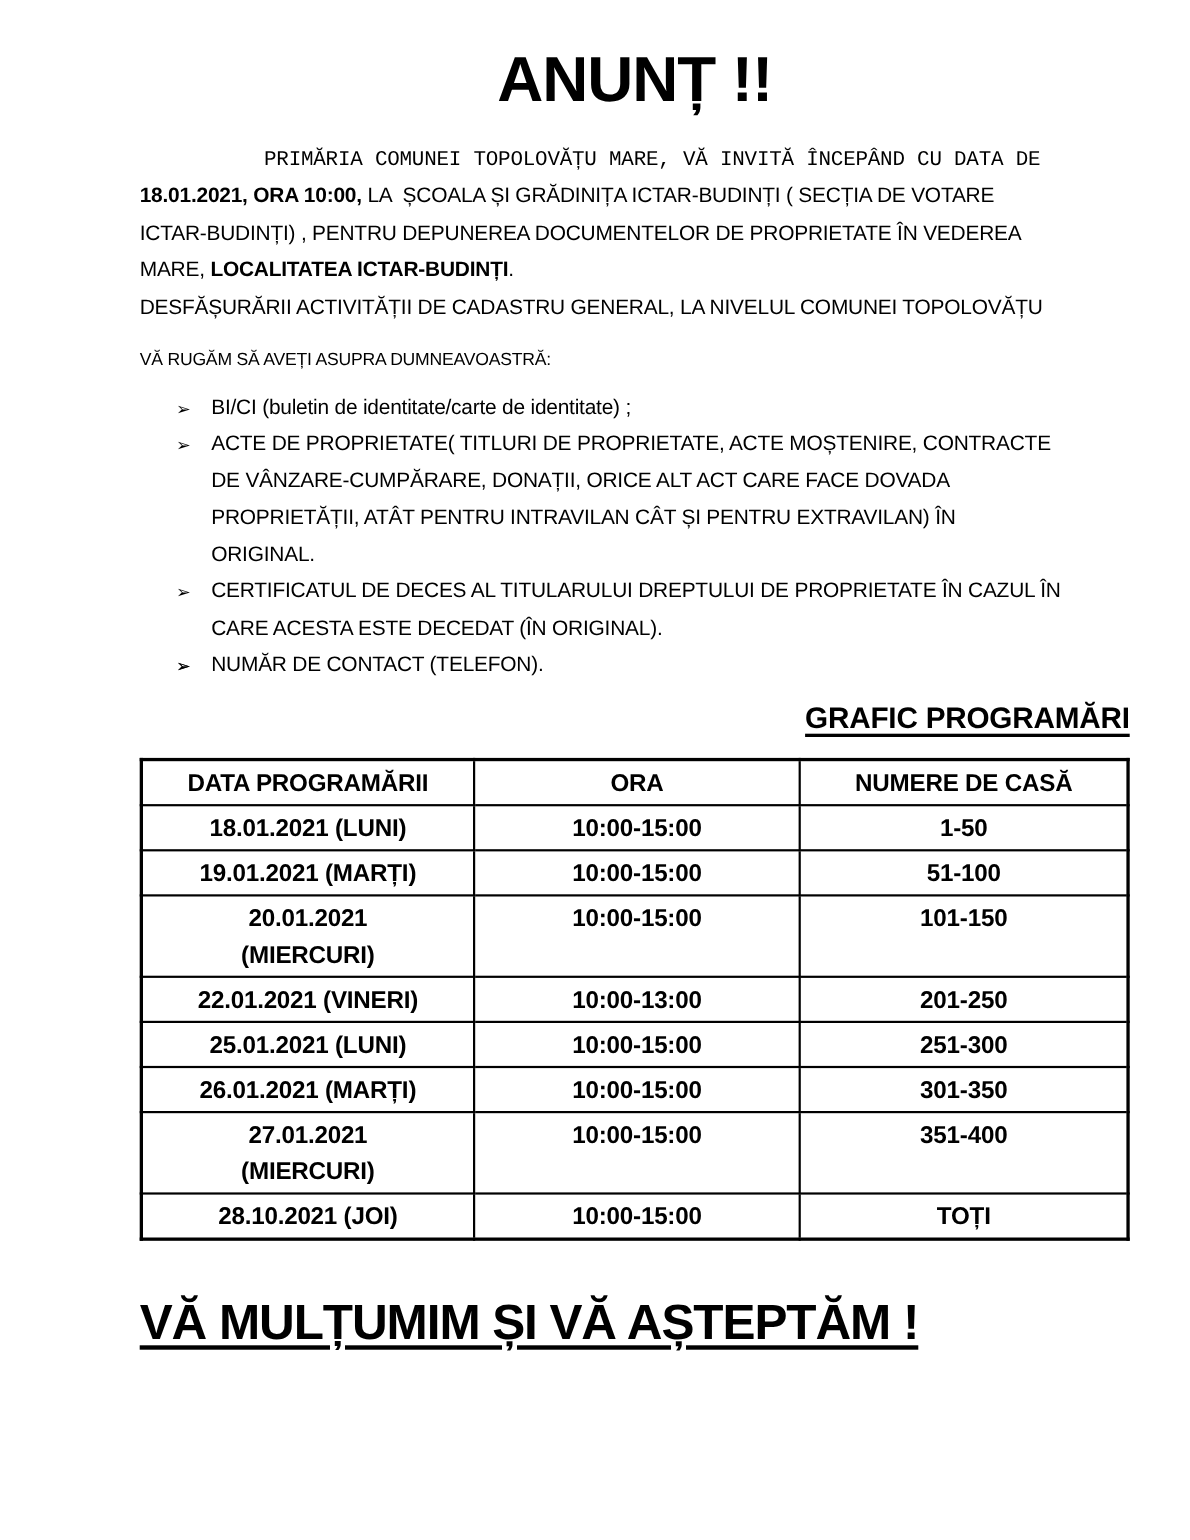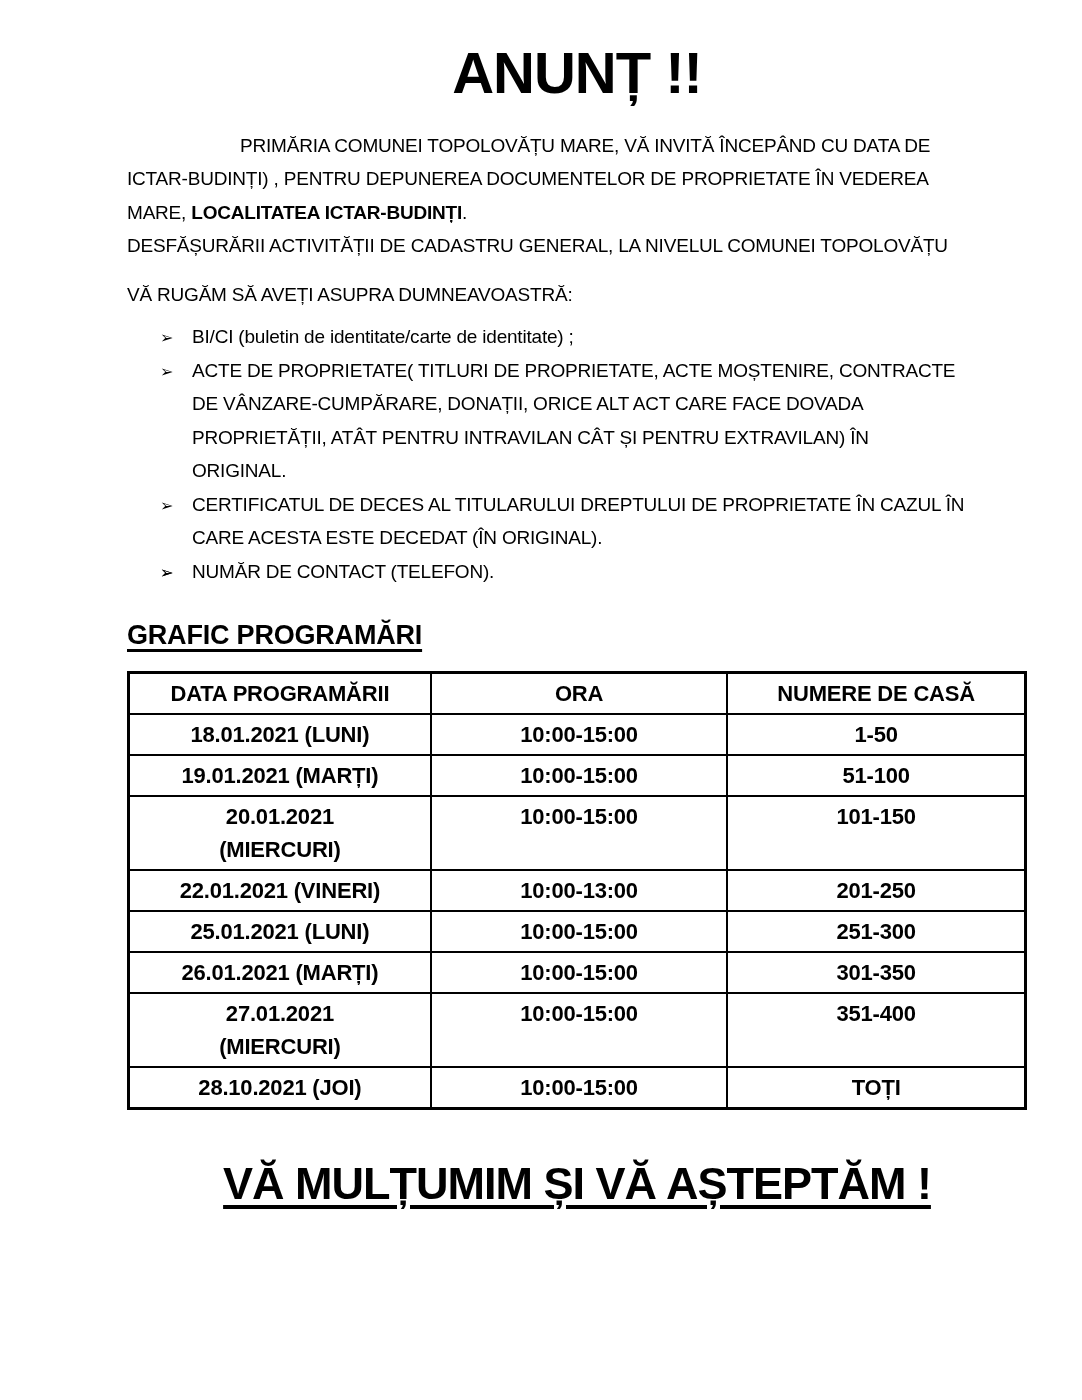--- a/index.html
+++ b/index.html
@@ -16,70 +16,71 @@
   }
   .doc-title {
     font-size: 58px; font-weight: bold; text-align: center;
     margin: 0 0 22px 0; line-height: 1.15; letter-spacing: -1px;
   }
   .intro { margin: 0; }
   .line {
     display: block; white-space: pre;
     font-size: 19px; line-height: 33.5px; letter-spacing: -0.2px;
   }
-  .line.indent { padding-left: 113px; }
+  .line.indent { padding-left: 113px; font-family: Liberation Mono, monospace; }
   .b { font-weight: bold; }
   .request-heading {
-    font-size: 19px; line-height: 33.5px; letter-spacing: -0.2px;
+    font-size: 16px; line-height: 33.5px; letter-spacing: -0.2px;
     margin-top: 15px; white-space: pre;
   }
   ul.bullets { list-style: none; margin: 9px 0 0 0; padding: 0; }
   li.bullet {
     position: relative; padding-left: 65px;
     font-size: 19px; line-height: 33.5px; letter-spacing: -0.2px;
   }
   li.bullet .marker {
     position: absolute; left: 33px; top: 1px;
     font-size: 16px; font-family: "DejaVu Sans", sans-serif;
   }
   .bullet-text { white-space: pre; }
-  .schedule-title-wrap { text-align: left; margin-top: 32px; }
+  .schedule-title-wrap { text-align: right; margin-top: 16px; }
   .schedule-title {
     display: inline-block; font-size: 27px; font-weight: bold;
     text-decoration: underline; text-decoration-thickness: 3px;
     text-underline-offset: 5px; letter-spacing: -0.2px;
   }
   table.schedule {
     border-collapse: collapse; width: 900px; margin-top: 20px;
     border: 3px solid #000;
   }
   table.schedule th, table.schedule td {
     border: 2px solid #000; text-align: center; vertical-align: top;
     font-size: 22px; font-weight: bold; line-height: 33px;
     padding: 3px 6px; white-space: pre; letter-spacing: -0.2px;
   }
   .col-date { width: 303px; }
   .col-time { width: 298px; }
   .col-houses { width: 299px; }
-  .closing-wrap { text-align: center; margin-top: 48px; }
+  .closing-wrap { text-align: left; margin-top: 48px; }
   .closing {
     display: inline-block; font-size: 45px; font-weight: bold;
     text-decoration: underline; text-decoration-thickness: 4px;
     text-underline-offset: 6px; letter-spacing: -1px; line-height: 1.15;
   }
 </style>
 </head>
 <body>
 
 <div class="page">
 
   <h1 class="doc-title">ANUNȚ !!</h1>
 
   <div class="intro">
     <span class="line indent">PRIMĂRIA COMUNEI TOPOLOVĂȚU MARE, VĂ INVITĂ ÎNCEPÂND CU DATA DE</span>
+    <span class="line"><span class="b">18.01.2021, ORA 10:00,</span><span> LA  ȘCOALA ȘI GRĂDINIȚA ICTAR-BUDINȚI ( SECȚIA DE VOTARE</span></span>
     <span class="line">ICTAR-BUDINȚI) , PENTRU DEPUNEREA DOCUMENTELOR DE PROPRIETATE ÎN VEDEREA</span>
     <span class="line"><span>MARE, </span><span class="b">LOCALITATEA ICTAR-BUDINȚI</span><span>.</span></span>
     <span class="line">DESFĂȘURĂRII ACTIVITĂȚII DE CADASTRU GENERAL, LA NIVELUL COMUNEI TOPOLOVĂȚU</span>
   </div>
 
   <div class="request-heading">VĂ RUGĂM SĂ AVEȚI ASUPRA DUMNEAVOASTRĂ:</div>
 
   <ul class="bullets">
     <li class="bullet">
       <span class="marker">➢</span>

